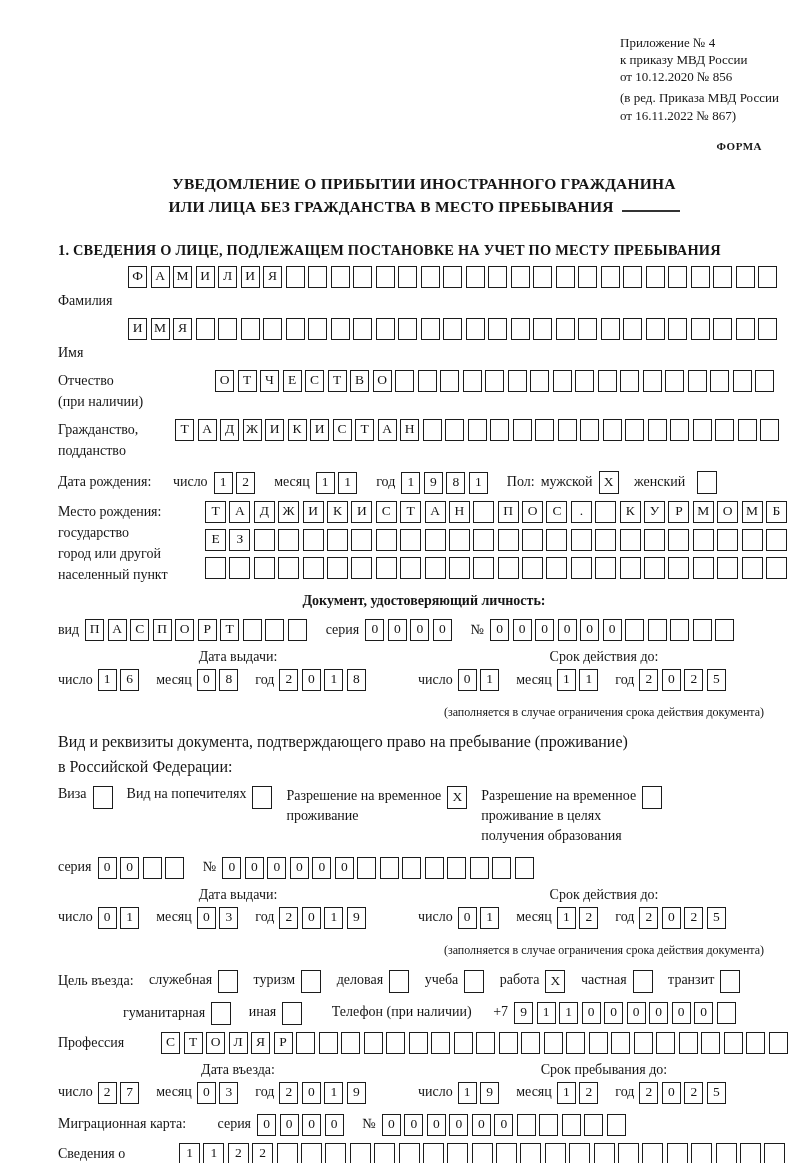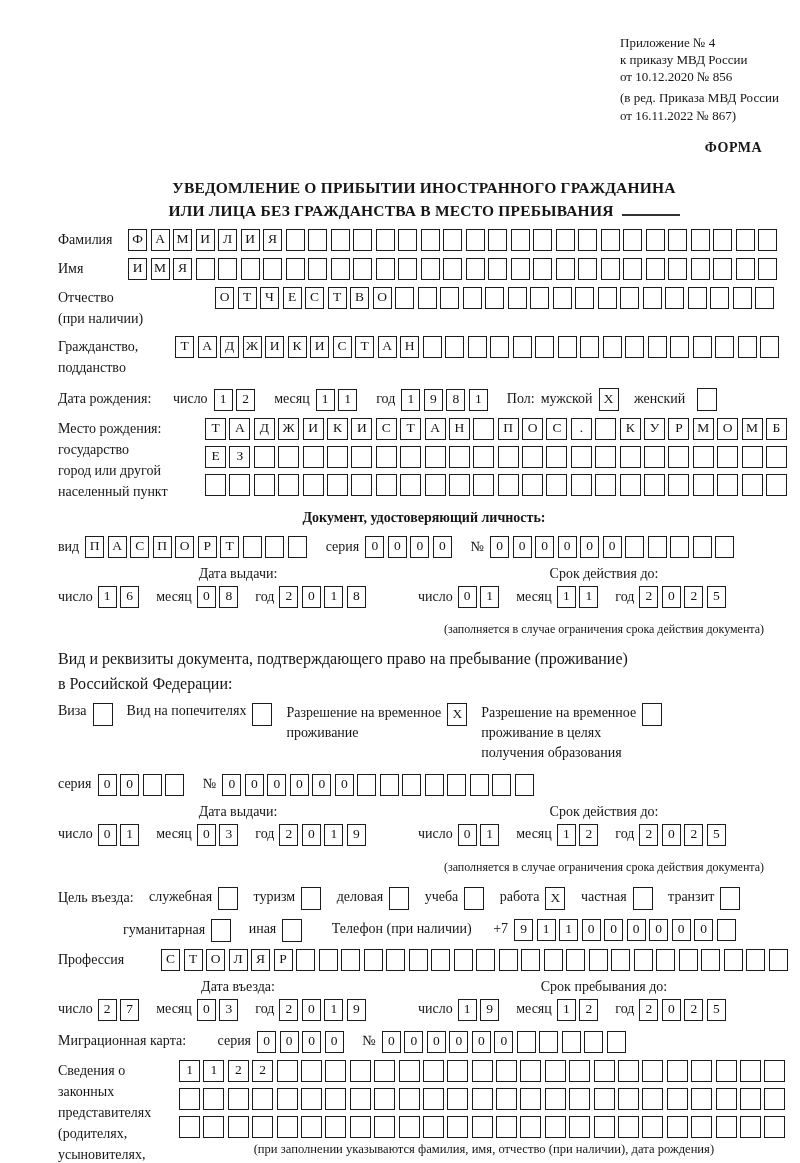--- a/index.html
+++ b/index.html
@@ -1,33 +1,33 @@
 <!DOCTYPE html>
 <html><head>
 <meta charset="utf-8">
 <style>
   html,body{margin:0;padding:0;background:#fff;}
   body{width:800px;height:1163px;overflow:hidden;font-family:"Liberation Serif","DejaVu Serif",serif;color:#151515;}
   .page{padding:34px 10px 0 58px;box-sizing:border-box;width:800px;}
   
   .hdr{margin-left:562px;width:190px;font-size:13px;line-height:1.32;}
   .hdr .gap{margin-top:4px;}
-  .forma{margin-top:16px;margin-right:28px;text-align:right;font-weight:bold;font-size:14px;letter-spacing:.5px;}
+  .forma{margin-top:16px;margin-right:28px;text-align:right;font-weight:bold;font-size:11px;letter-spacing:.5px;}
   .title{margin-top:20px;text-align:center;font-weight:bold;font-size:15.5px;line-height:1.5;letter-spacing:.2px;}
   .blank{display:inline-block;width:58px;border-bottom:2px solid #333;height:14px;margin-left:8px;vertical-align:baseline;}
   .sech{margin-top:24px;font-weight:bold;font-size:14.4px;letter-spacing:.2px;}
   
   .box{box-sizing:border-box;display:inline-block;width:19px;height:22px;border:1.9px solid #1c1c1c;margin-right:3.5px;text-align:center;font-size:13.5px;line-height:18px;vertical-align:middle;background:#fff;}
   .wide .box{width:21px;margin-right:3.4px;}
   .boxes{white-space:nowrap;display:inline-block;}
   .cbx{box-sizing:border-box;display:inline-block;width:20px;height:23px;border:1.9px solid #1c1c1c;text-align:center;font-size:13.5px;line-height:19px;vertical-align:middle;margin-left:6px;}
   
   .row{display:flex;align-items:flex-start;margin-top:7px;font-size:14px;}
   .row .lbl{line-height:1.5;}
-  .w70{width:70px;flex:0 0 70px;}
+  .w70{width:70px;flex:0 0 70px;margin-top:24px;}
   .w117{width:117px;flex:0 0 117px;}
   .w157{width:157px;flex:0 0 157px;}
   .w147{width:147px;flex:0 0 147px;}
   .w103{width:103px;flex:0 0 103px;}
   .w121{width:121px;flex:0 0 121px;}
   .pre{white-space:pre-line;}
   .stack .boxes{display:block;margin-top:6px;}
   .stack .boxes:first-child{margin-top:0;}
   .inline-row{font-size:14px;margin-top:10px;}
   .inline-row .word{margin:0 6px 0 12px;}
@@ -65,20 +65,21 @@
     <div>от 16.11.2022 № 867)</div>
   </div>
 
   <div class="forma">ФОРМА</div>
 
   <div class="title">
     <div>УВЕДОМЛЕНИЕ О ПРИБЫТИИ ИНОСТРАННОГО ГРАЖДАНИНА</div>
     <div><span>ИЛИ ЛИЦА БЕЗ ГРАЖДАНСТВА В МЕСТО ПРЕБЫВАНИЯ</span><span class="blank"></span></div>
   </div>
 
+  <div class="sech">1. СВЕДЕНИЯ О ЛИЦЕ, ПОДЛЕЖАЩЕМ ПОСТАНОВКЕ НА УЧЕТ ПО МЕСТУ ПРЕБЫВАНИЯ</div>
 
   <div class="row">
     <span class="lbl w70">Фамилия</span>
     <span class="boxes"><span class="box">Ф</span><span class="box">А</span><span class="box">М</span><span class="box">И</span><span class="box">Л</span><span class="box">И</span><span class="box">Я</span><span class="box"></span><span class="box"></span><span class="box"></span><span class="box"></span><span class="box"></span><span class="box"></span><span class="box"></span><span class="box"></span><span class="box"></span><span class="box"></span><span class="box"></span><span class="box"></span><span class="box"></span><span class="box"></span><span class="box"></span><span class="box"></span><span class="box"></span><span class="box"></span><span class="box"></span><span class="box"></span><span class="box"></span><span class="box"></span></span>
   </div>
 
   <div class="row">
     <span class="lbl w70">Имя</span>
     <span class="boxes"><span class="box">И</span><span class="box">М</span><span class="box">Я</span><span class="box"></span><span class="box"></span><span class="box"></span><span class="box"></span><span class="box"></span><span class="box"></span><span class="box"></span><span class="box"></span><span class="box"></span><span class="box"></span><span class="box"></span><span class="box"></span><span class="box"></span><span class="box"></span><span class="box"></span><span class="box"></span><span class="box"></span><span class="box"></span><span class="box"></span><span class="box"></span><span class="box"></span><span class="box"></span><span class="box"></span><span class="box"></span><span class="box"></span><span class="box"></span></span>
   </div>

